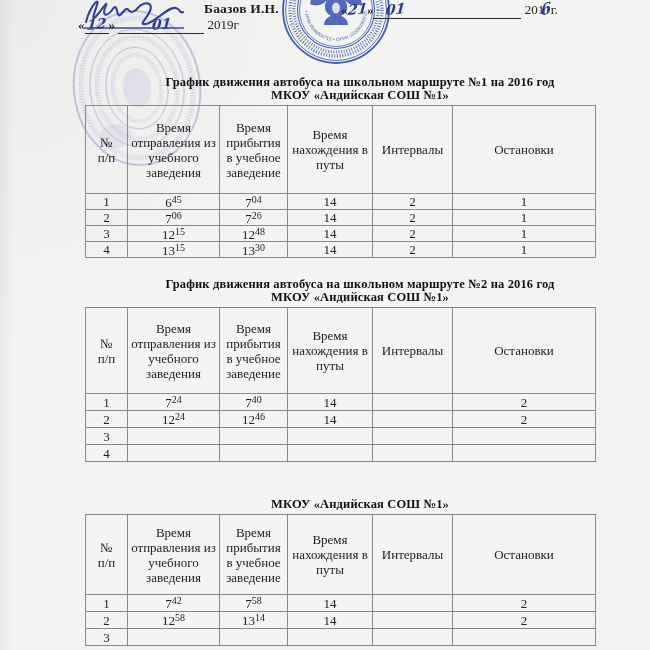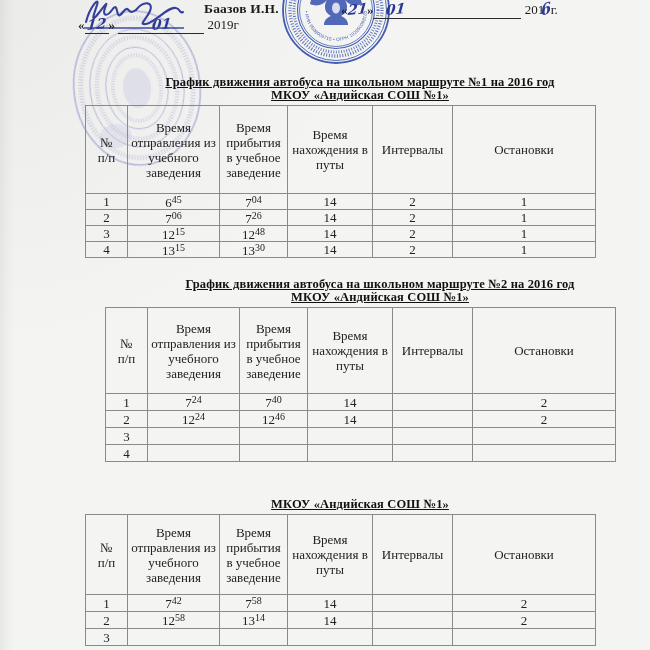--- a/index.html
+++ b/index.html
@@ -32,26 +32,26 @@
     color:#2b3894;display:inline-block;transform:rotate(-5deg) skewX(-10deg);
     font-size:14px;line-height:1;
   }
   .hw-six{margin-left:-3px;margin-right:-1px;transform:rotate(-18deg) skewX(-14deg);font-size:15px;}
   .yr{font-weight:normal;}
 
   
   .tables-area{position:absolute;left:0;top:0;width:650px;}
   .table-block{margin:0;}
   .table-block.tb1{margin-top:76px;}
-  .table-block.tb2{margin-top:20px;padding-left:20px;}
+  .table-block.tb2{margin-top:20px;}
   .table-block.tb3{margin-top:36px;}
   .tbl-title{
     width:510px;margin-left:85px;padding-left:40px;box-sizing:border-box;
     text-align:center;font-weight:bold;font-size:12.5px;line-height:13px;color:#111;
-    margin-bottom:3px;letter-spacing:.15px;text-decoration:underline;
+    margin-bottom:3px;letter-spacing:.15px;
   }
   table.sched{
     width:510px;margin-left:85px;border-collapse:collapse;table-layout:fixed;
     border:1.5px solid #6f6f6d;
   }
   table.sched th, table.sched td{
     border:1px solid #8a8a88;padding:0 2px;color:#222;
     font-family:"Liberation Serif",serif;
   }
   table.sched th{

